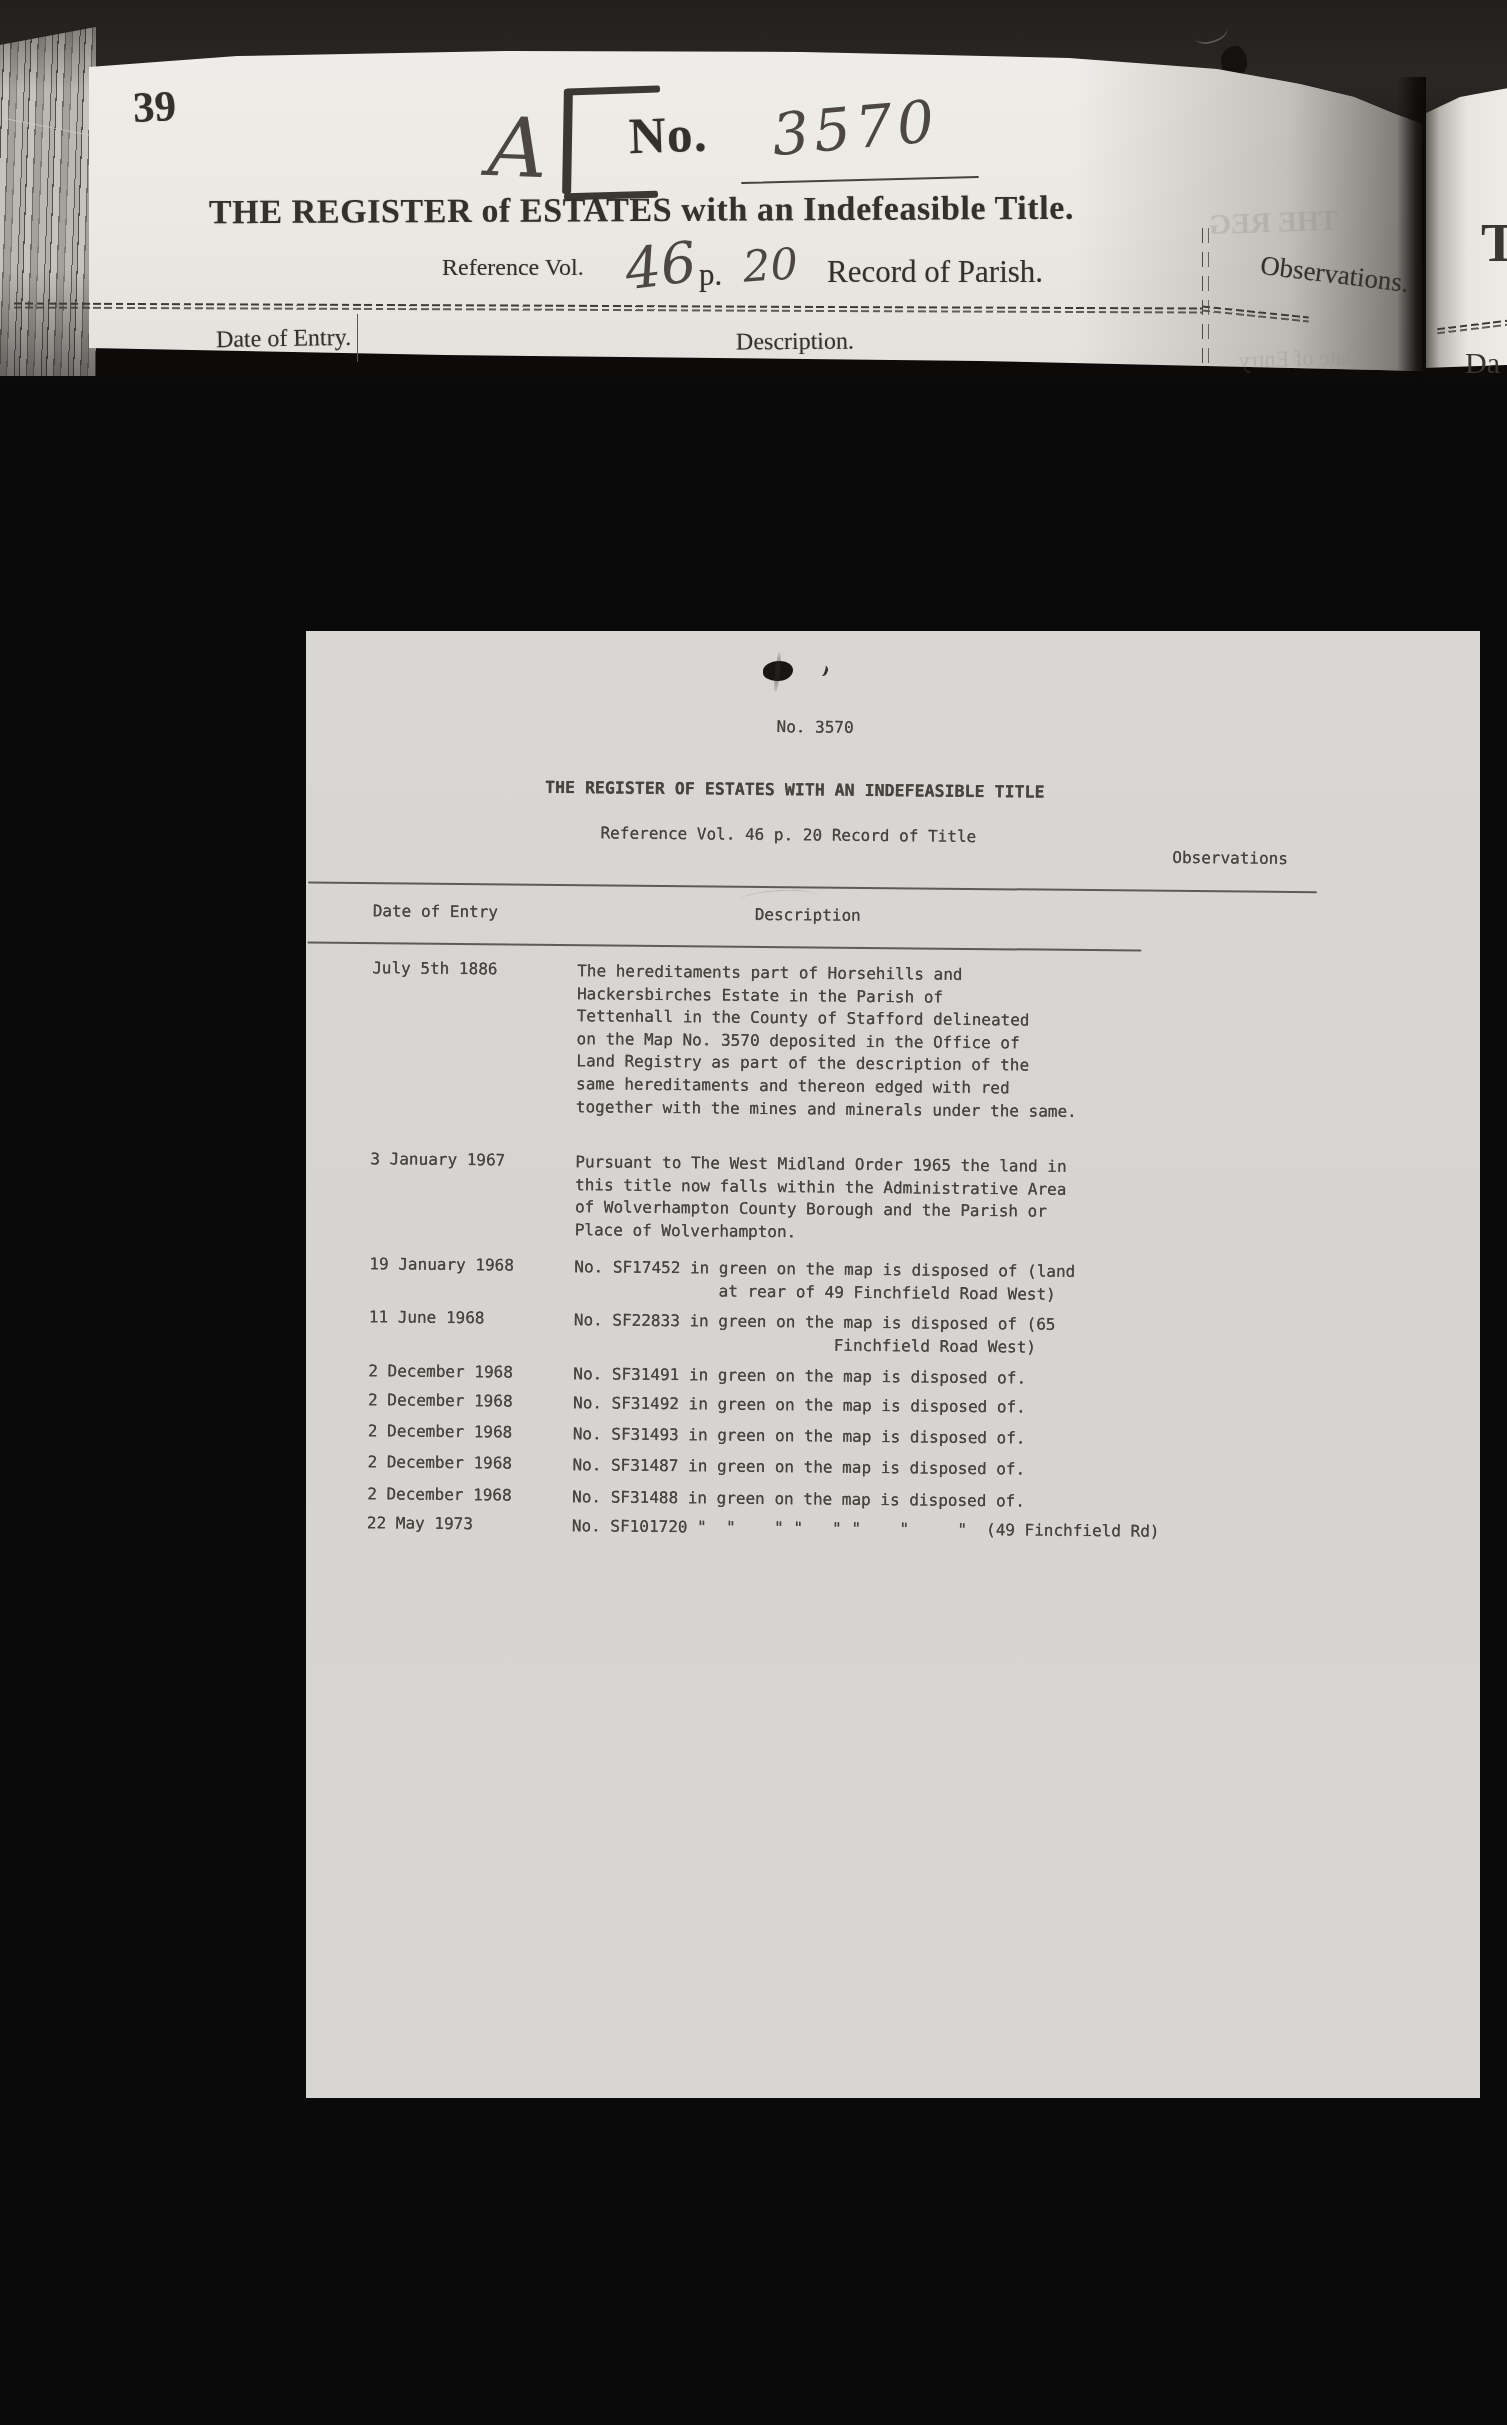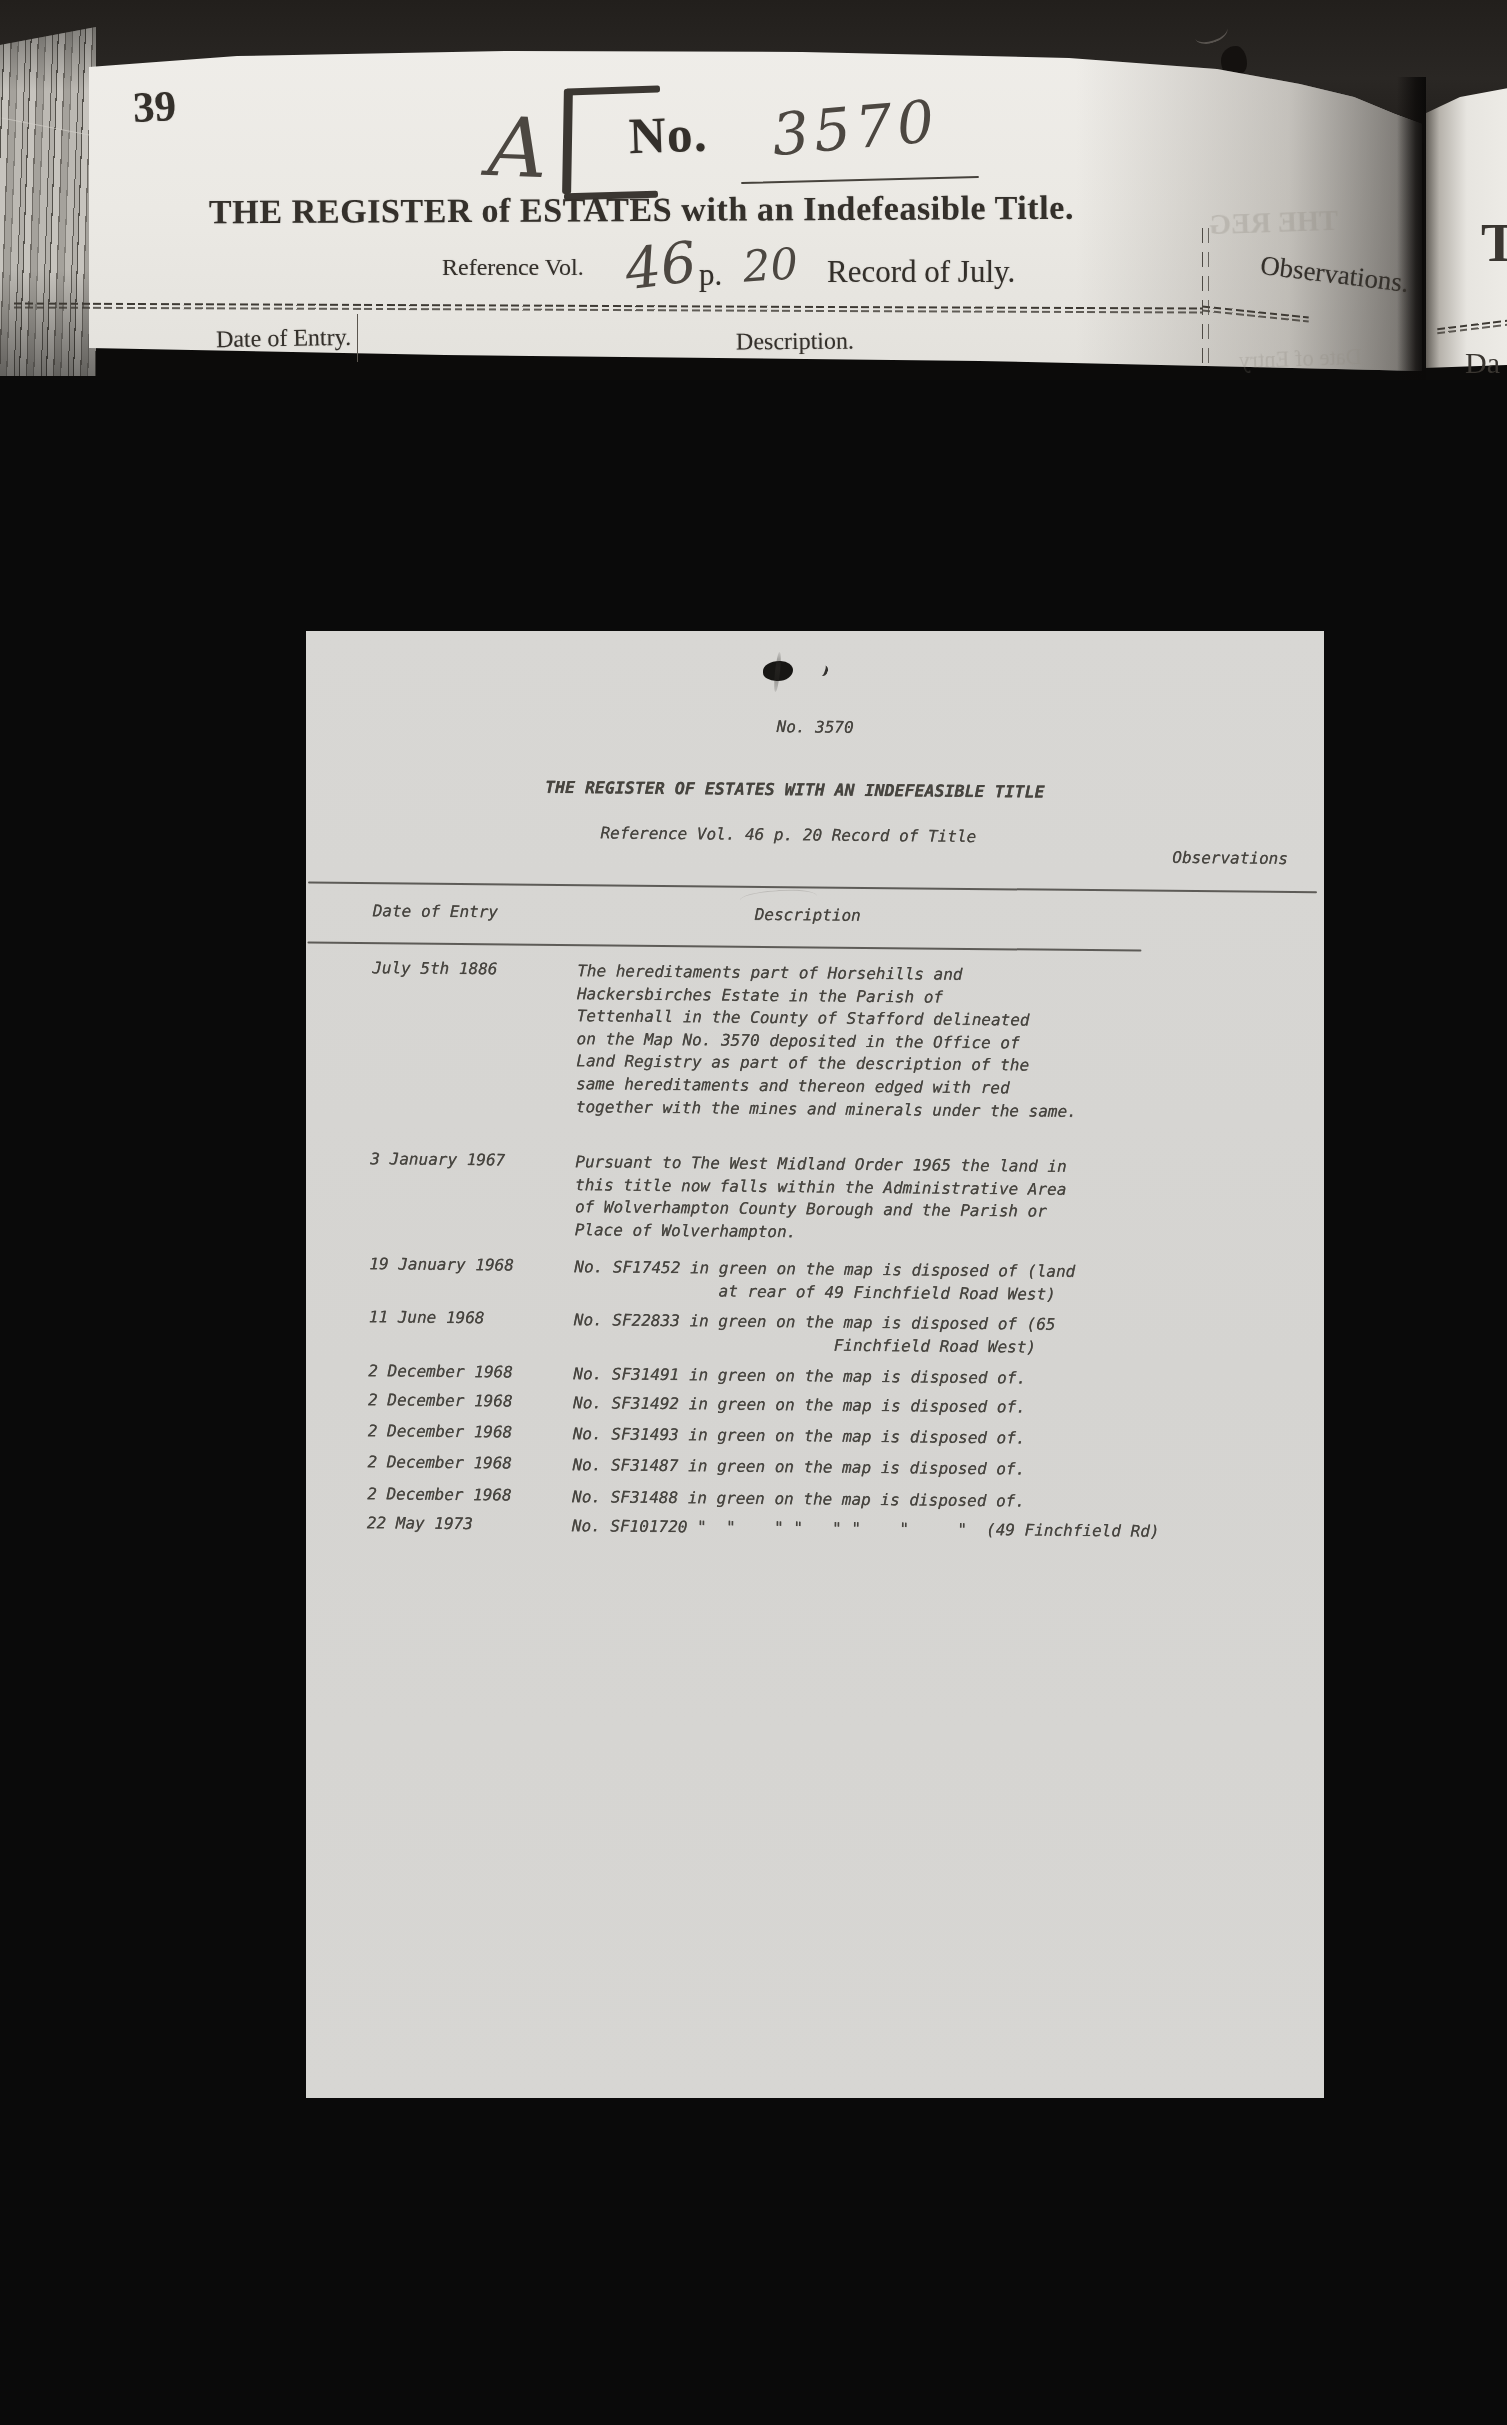--- a/index.html
+++ b/index.html
@@ -68,22 +68,22 @@
   .vrule-obs.b{left:1208px;opacity:.8;}
   .col-date{left:216px;top:325px;font-size:24px;transform:rotate(-1deg);}
   .col-desc{left:736px;top:328px;font-size:24px;transform:rotate(-0.5deg);}
   .mirror{transform:scaleX(-1) rotate(2deg);color:#8f8a81;opacity:.3;text-shadow:none;filter:blur(0.6px);}
   .bleed-title{left:1209px;top:207px;font-size:28.5px;font-weight:bold;}
   .bleed-col{left:1239px;top:346px;font-size:22.6px;}
   .frag-t{left:1481px;top:211px;font-size:55px;font-weight:bold;color:#3a3631;}
   .frag-da{left:1465px;top:346px;font-size:30px;color:#3a3631;text-align:center;}
 
   
-  .sheet{position:absolute;left:306px;top:631px;width:1018px;height:1467px;
-         background:linear-gradient(180deg,#d8d7d4 0%,#d5d4d1 50%,#d7d6d3 100%);z-index:8;font-style:italic;}
+  .sheet{position:absolute;left:306px;top:631px;width:1174px;height:1467px;
+         background:linear-gradient(180deg,#d8d7d4 0%,#d5d4d1 50%,#d7d6d3 100%);z-index:8;}
   .sheet-inner{position:absolute;inset:0;transform:rotate(0.55deg);transform-origin:48px 48px;}
   .typed{font-family:"DejaVu Sans Mono", monospace;color:#46443f;
          text-shadow:0 0 0.6px rgba(70,66,60,.75), 0.3px 0.3px 0 rgba(70,66,60,.25);}
   .sheet-abs{position:absolute;white-space:pre;}
   .ink-blot{position:absolute;left:457px;top:30px;width:30px;height:20px;background:#171614;z-index:2;
             border-radius:60% 45% 55% 50%/55% 50% 60% 45%;}
   .ink-blot:before{content:"";position:absolute;left:12px;top:-9.5px;width:5.3px;height:40px;
             background:linear-gradient(180deg,rgba(45,43,40,.1),rgba(45,43,40,.55) 40%,rgba(45,43,40,.15));
             transform:rotate(6deg);border-radius:50%;}
   .ink-comma{position:absolute;left:513px;top:34px;width:6px;height:10.7px;border-right:3px solid #34322f;
@@ -130,21 +130,21 @@
     <div class="photo-text ink no-label">No.</div>
     <div class="photo-text annot no-value">3570</div>
     <div class="no-underline"></div>
 
     <div class="photo-text ink ledger-title">THE REGISTER of ESTATES with an Indefeasible Title.</div>
 
     <div class="photo-text ink ref-prefix">Reference Vol.</div>
     <div class="photo-text annot ref-vol">46</div>
     <div class="photo-text ink ref-p">p.</div>
     <div class="photo-text annot ref-page">20</div>
-    <div class="photo-text ink ref-record">Record of July.</div>
+    <div class="photo-text ink ref-record">Record of Parish.</div>
     <div class="photo-text ink obs-label">Observations.</div>
 
     <div class="hatch rule-main1"></div>
     <div class="hatch rule-main2"></div>
     <div class="hatch rule-gutter1"></div>
     <div class="hatch rule-gutter2"></div>
     <div class="hatch rule-right1"></div>
     <div class="hatch rule-right2"></div>
     <div class="vrule-col"></div>
     <div class="vrule-obs"></div>

